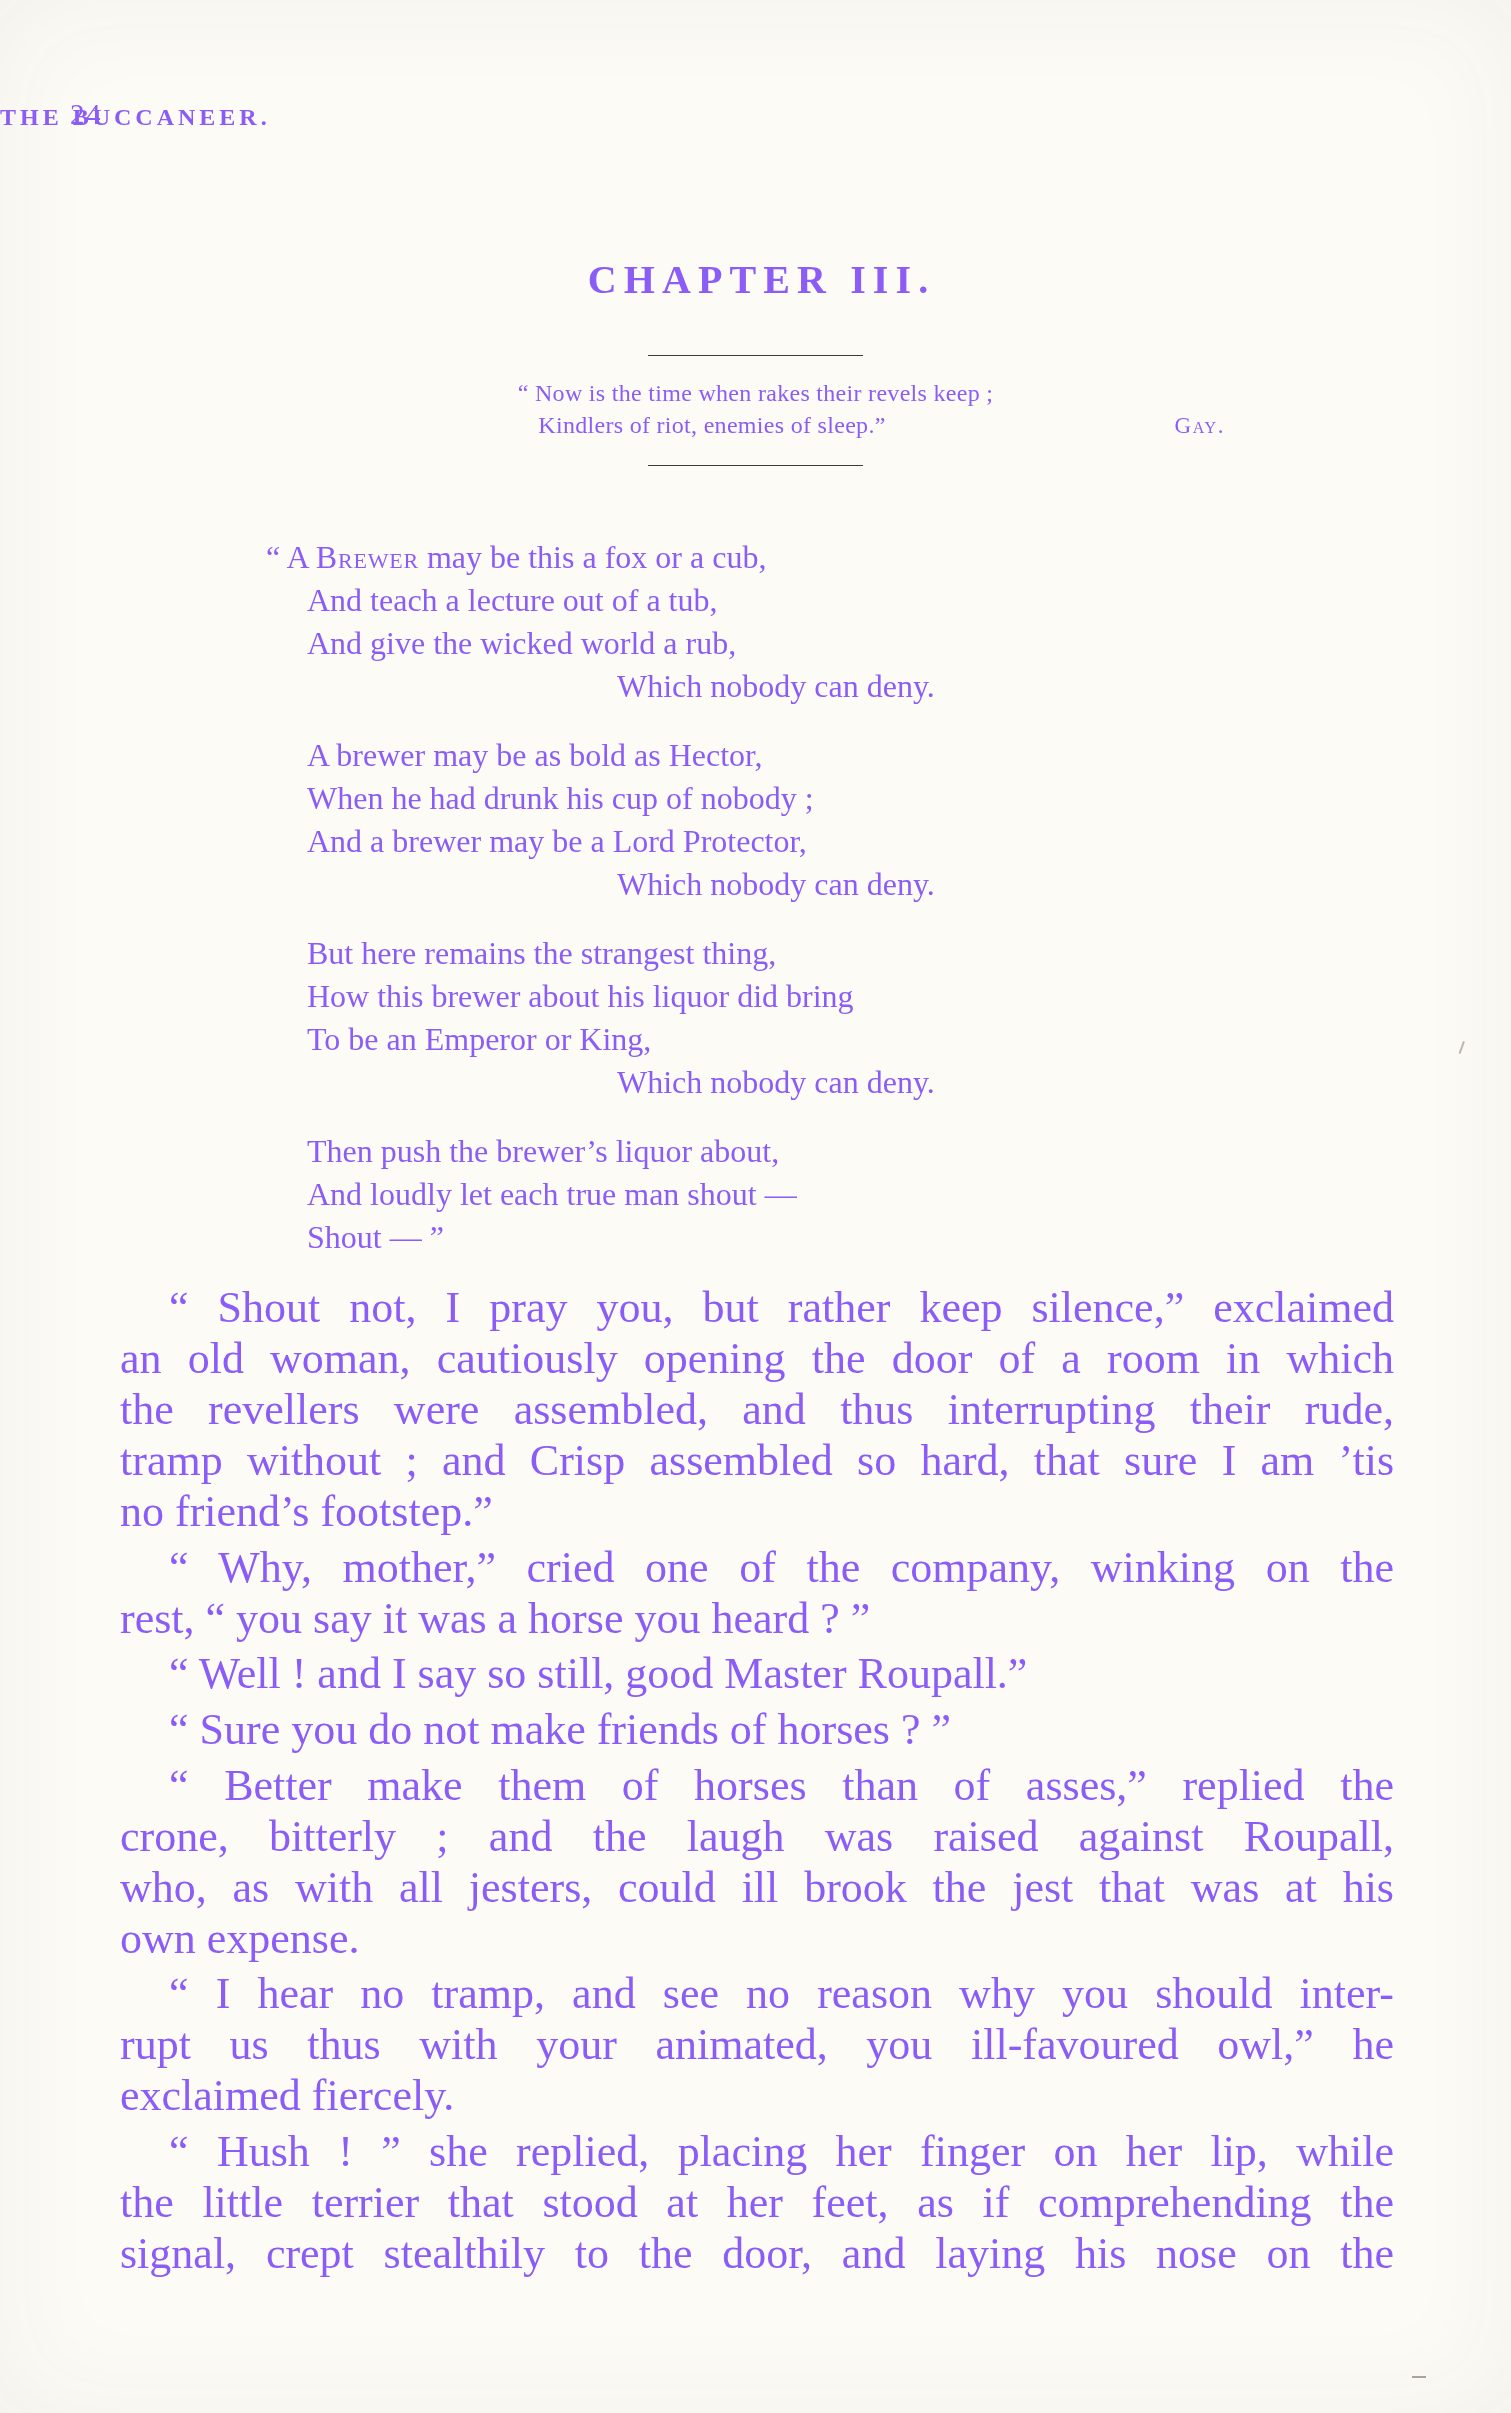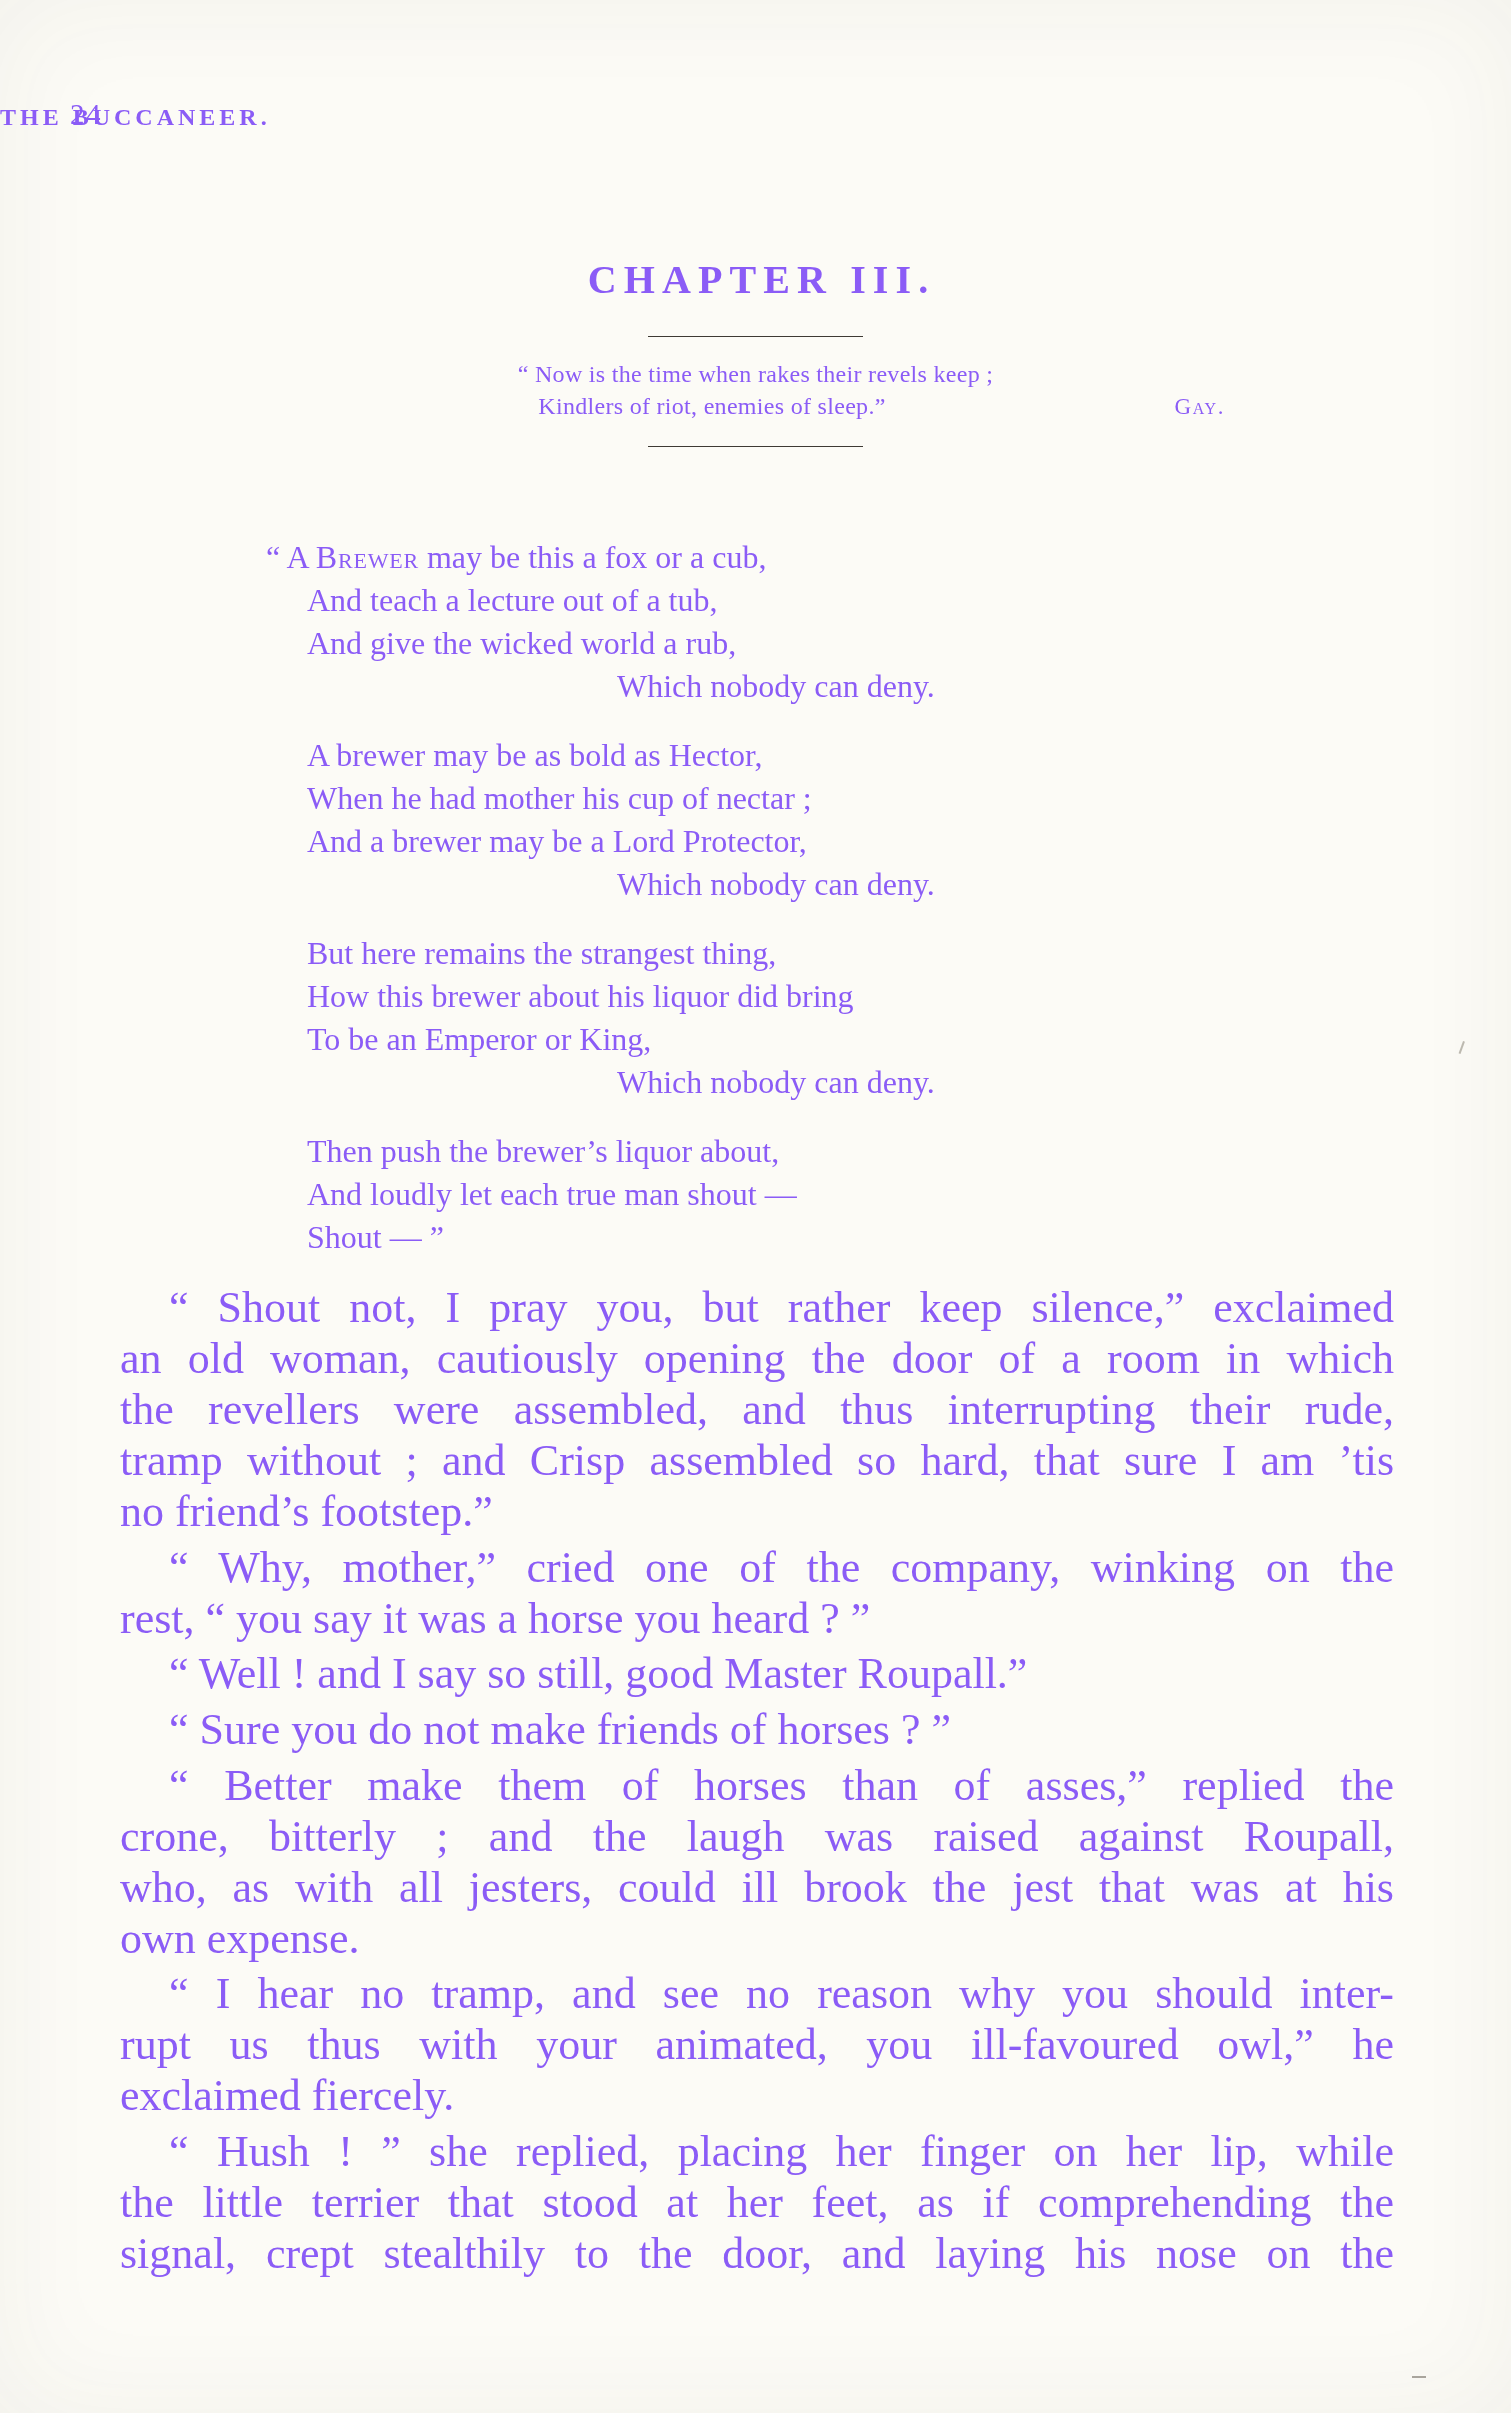--- a/index.html
+++ b/index.html
@@ -21,21 +21,21 @@
     font-size:24px; font-weight:700; letter-spacing:4px;
   }
 
   
   .chapter {
     position:absolute; top:250px; left:0; width:100%; margin:6px;
     text-align:center; font-size:40px; font-weight:700; letter-spacing:7.1px;
   }
 
   
-  .epigraph { position:absolute; top:336px; left:0; width:100%; }
+  .epigraph { position:absolute; top:355px; left:0; width:100%; }
   .rule { border:0; border-top:1.6px solid #3e3a34; width:215px; margin:0 auto; }
   .epi-body { position:relative; margin:20.6px 0 24px 0; }
   .epi-lines { width:max-content; margin:0 auto; font-size:24px; line-height:32px; letter-spacing:0.3px; }
   .epi-line-2 { padding-left:20.6px; }
   .epi-attr {
     position:absolute; right:286px; bottom:1.6px;
     font-size:23px; font-variant:small-caps; letter-spacing:1.6px;
   }
 
   
@@ -81,21 +81,21 @@
 
   <section class="poem">
     <div class="stanza">
       <div class="pline hang"><span>“ A </span><span class="sc">Brewer</span><span> may be this a fox or a cub,</span></div>
       <div class="pline">And teach a lecture out of a tub,</div>
       <div class="pline">And give the wicked world a rub,</div>
       <div class="pline refrain">Which nobody can deny.</div>
     </div>
     <div class="stanza">
       <div class="pline">A brewer may be as bold as Hector,</div>
-      <div class="pline">When he had mother his cup of nectar ;</div>
+      <div class="pline">When he had drunk his cup of nobody ;</div>
       <div class="pline">And a brewer may be a Lord Protector,</div>
       <div class="pline refrain">Which nobody can deny.</div>
     </div>
     <div class="stanza">
       <div class="pline">But here remains the strangest thing,</div>
       <div class="pline">How this brewer about his liquor did bring</div>
       <div class="pline">To be an Emperor or King,</div>
       <div class="pline refrain">Which nobody can deny.</div>
     </div>
     <div class="stanza">

